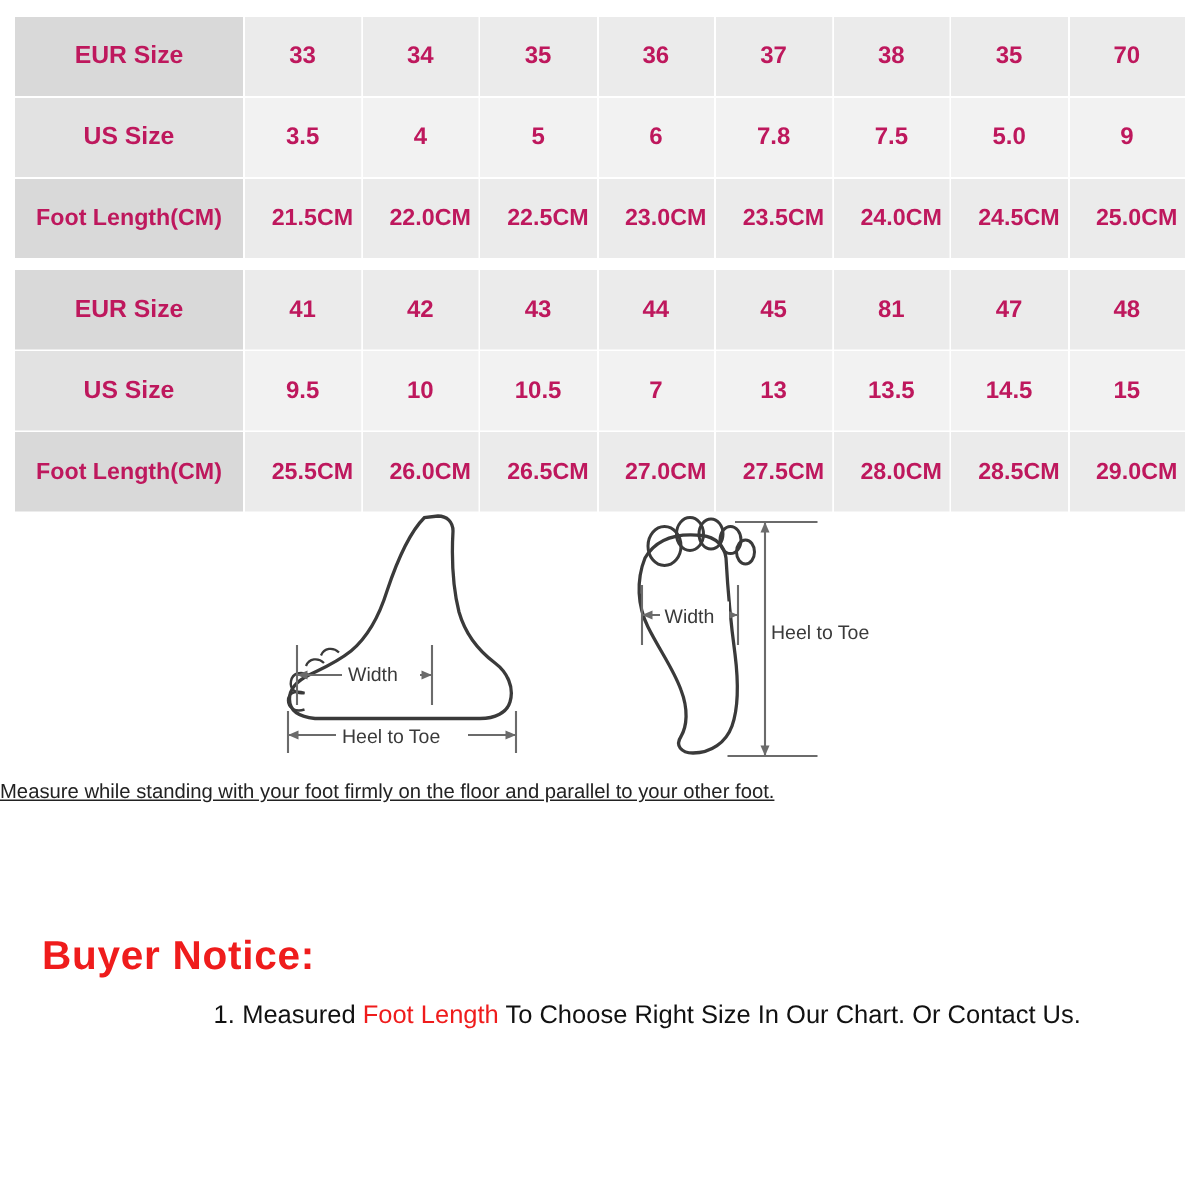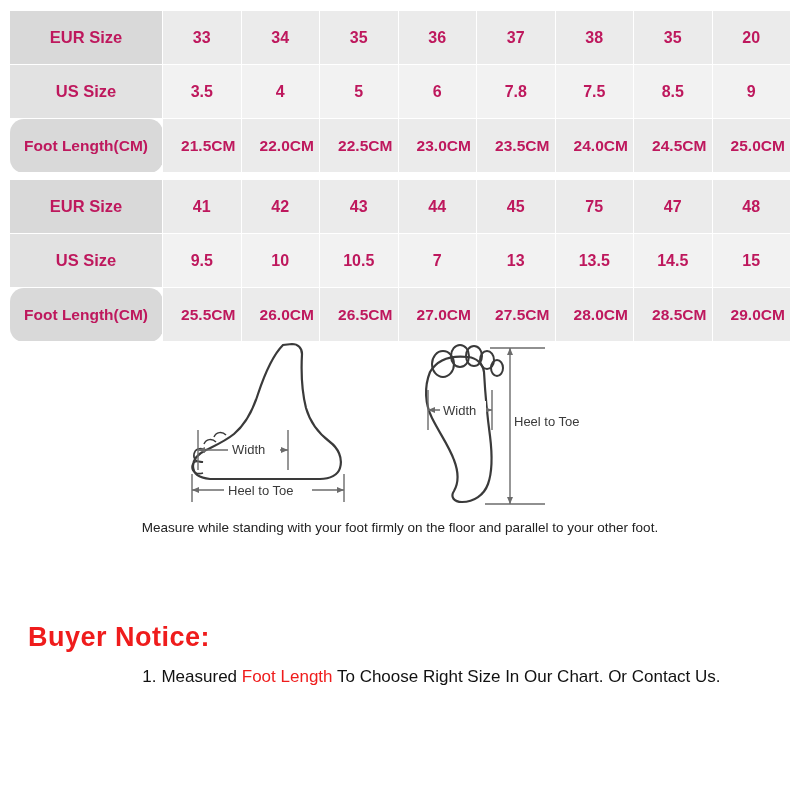--- a/index.html
+++ b/index.html
@@ -49,21 +49,20 @@
   }
   .size-table tr.light td.hdr {
     background: #e2e2e2;
   }
   .size-table td.fl {
     font-size: 15.5px;
     padding-left: 13px;
   }
   .size-table td.hdr.fl-hdr {
     font-size: 15.5px;
-    border-radius: 14px;
   }
   .spacer-row td {
     height: 6px;
     background: #ffffff !important;
     border: none !important;
   }
 
   
   .diagram {
     position: relative;
@@ -74,23 +73,24 @@
   .diagram svg {
     position: absolute;
     left: 0;
     top: 0;
   }
   .measure-note {
     position: absolute;
     left: 0;
     top: 178px;
     width: 800px;
-    text-align: center;
+    text-align: left;
     font-size: 13.5px;
     color: #222;
+    text-decoration: underline;
   }
 
   
   .notice {
     position: absolute;
     left: 18px;
     top: 600px;
     width: 800px;
   }
   .notice-title {
@@ -134,31 +134,31 @@
     <tbody>
       <tr>
         <td class="hdr">EUR Size</td>
         <td>33</td>
         <td>34</td>
         <td>35</td>
         <td>36</td>
         <td>37</td>
         <td>38</td>
         <td>35</td>
-        <td>20</td>
+        <td>70</td>
       </tr>
       <tr class="light">
         <td class="hdr">US Size</td>
         <td>3.5</td>
         <td>4</td>
         <td>5</td>
         <td>6</td>
         <td>7.8</td>
         <td>7.5</td>
-        <td>8.5</td>
+        <td>5.0</td>
         <td>9</td>
       </tr>
       <tr>
         <td class="hdr fl-hdr">Foot Length(CM)</td>
         <td class="fl">21.5CM</td>
         <td class="fl">22.0CM</td>
         <td class="fl">22.5CM</td>
         <td class="fl">23.0CM</td>
         <td class="fl">23.5CM</td>
         <td class="fl">24.0CM</td>
@@ -168,21 +168,21 @@
       <tr class="spacer-row">
         <td colspan="9"></td>
       </tr>
       <tr>
         <td class="hdr">EUR Size</td>
         <td>41</td>
         <td>42</td>
         <td>43</td>
         <td>44</td>
         <td>45</td>
-        <td>75</td>
+        <td>81</td>
         <td>47</td>
         <td>48</td>
       </tr>
       <tr class="light">
         <td class="hdr">US Size</td>
         <td>9.5</td>
         <td>10</td>
         <td>10.5</td>
         <td>7</td>
         <td>13</td>

